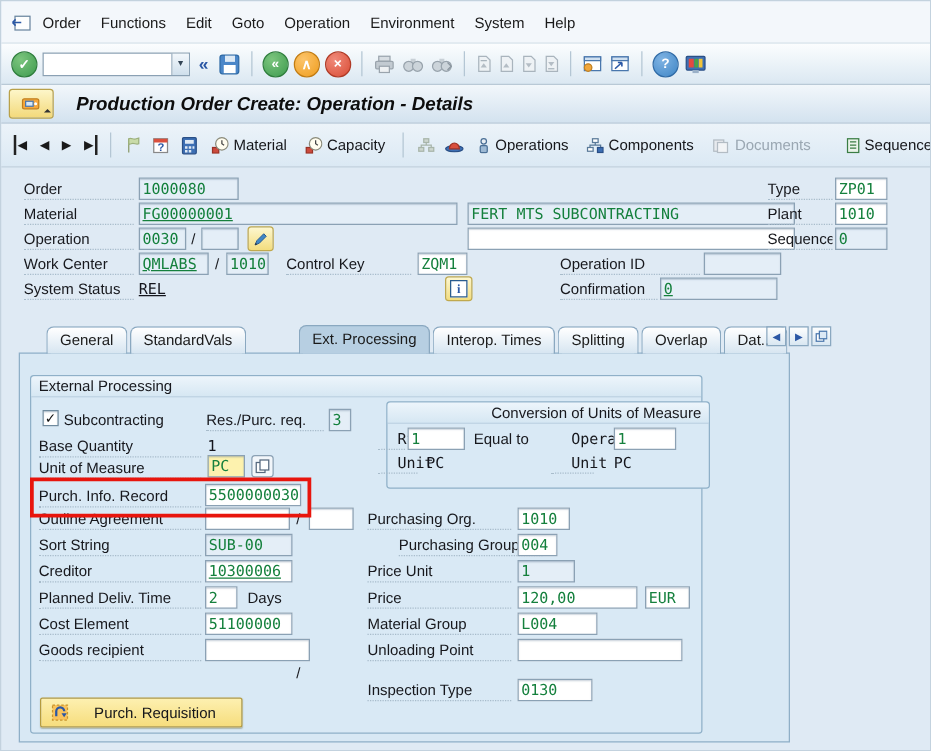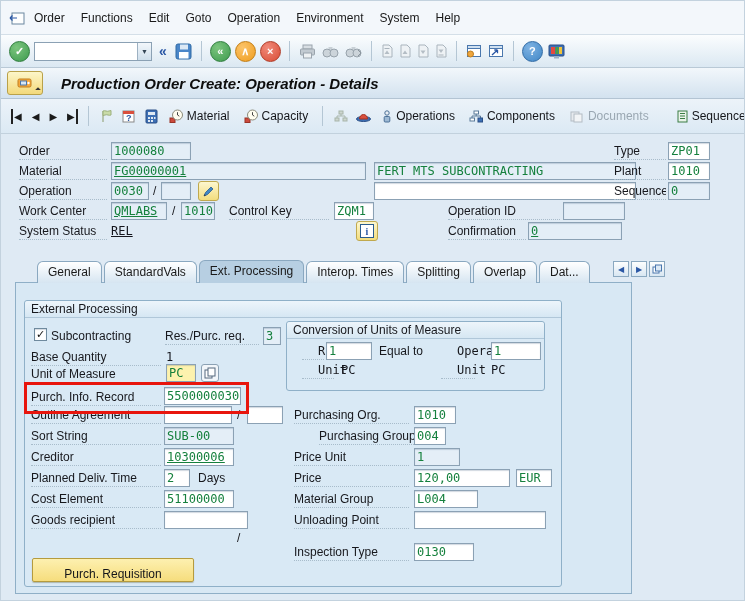--- a/index.html
+++ b/index.html
@@ -38,25 +38,25 @@
   .fld.focus{background:#fdf2ae;}
   .txt{position:absolute;font:12px "DejaVu Sans Mono",monospace;color:#14151c;white-space:nowrap;cursor:default;}
   .stxt{position:absolute;font:12px "Liberation Sans",sans-serif;color:#17181d;white-space:nowrap;cursor:default;}
   .u{text-decoration:underline;}
   .mlbl{position:absolute;box-sizing:border-box;height:16px;font:12px "DejaVu Sans Mono",monospace;color:#17181d;border-bottom:1px dotted #a8bccb;white-space:nowrap;padding-left:16px;}
   .gbox{position:absolute;box-sizing:border-box;border:1px solid #8fb0c8;border-radius:3px;background:#d9e9f5;}
   .gbox-title{position:absolute;left:0;right:0;top:0;height:17px;box-sizing:border-box;padding:1px 6px;font:12px "Liberation Sans",sans-serif;color:#17181d;background:linear-gradient(#edf5fb,#d6e7f3);border-bottom:1px solid #b0c7d9;border-radius:3px 3px 0 0;}
   .panel{position:absolute;left:14px;top:281px;width:617px;height:312px;box-sizing:border-box;background:#d8e8f4;border:1px solid #8fafc7;}
   .tabbar{position:absolute;left:36px;top:259px;height:23px;display:flex;align-items:flex-end;z-index:3;}
   .tab{box-sizing:border-box;height:22px;padding:3px 10px 0;font:12px "Liberation Sans",sans-serif;color:#1a1a1a;background:linear-gradient(#ffffff,#d6e5f1);border:1px solid #8aa8c0;border-bottom:none;border-radius:6px 6px 0 0;margin-right:2px;cursor:default;white-space:nowrap;}
-  .tab.active{background:#b7cfe2;height:23px;}
+  .tab.active{background:#b7cfe2;height:23px;margin-left:40px;}
   .tsbtn{box-sizing:border-box;width:16px;height:16px;border:1px solid #8aa8c0;background:linear-gradient(#fdfefe,#d9e7f2);display:flex;align-items:center;justify-content:center;font-size:8px;color:#2a57a5;margin-left:2px;cursor:default;}
   .chk{position:absolute;box-sizing:border-box;width:13px;height:13px;border:1px solid #6f8a9e;background:#fff;font:11px "DejaVu Sans",sans-serif;line-height:11px;text-align:center;color:#111;box-shadow:inset 0 1px 1px rgba(70,100,130,.25);}
   .ybtn{position:absolute;box-sizing:border-box;background:linear-gradient(#fdf7cf,#f3dd7e);border:1px solid #c0a94e;border-radius:3px;display:flex;align-items:center;justify-content:center;cursor:default;}
-  .bigbtn{position:absolute;box-sizing:border-box;background:linear-gradient(#fdf0b0,#f6dd7d);border:1px solid #b59b3e;border-radius:2px;display:flex;align-items:center;gap:8px;padding:0 8px;font:12px "Liberation Sans",sans-serif;color:#15161a;box-shadow:0 1px 1px rgba(90,90,40,.35);cursor:default;flex-direction:column;}
+  .bigbtn{position:absolute;box-sizing:border-box;background:linear-gradient(#fdf0b0,#f6dd7d);border:1px solid #b59b3e;border-radius:2px;display:flex;align-items:center;gap:8px;padding:0 8px;font:12px "Liberation Sans",sans-serif;color:#15161a;box-shadow:0 1px 1px rgba(90,90,40,.35);cursor:default;}
   .annotation{position:absolute;border:3px solid #e8150d;z-index:9;pointer-events:none;}
   .marks::before{content:"";position:absolute;left:-3px;top:-3px;width:5px;height:5px;border-left:2px solid #e01010;border-top:2px solid #e01010;}
   .marks::after{content:"";position:absolute;left:-3px;bottom:-3px;width:5px;height:5px;border-left:2px solid #e01010;border-bottom:2px solid #e01010;}
   .tbtitle-btn{position:relative;width:34px;height:22px;background:linear-gradient(#fdf6c9,#f3d97a);border:1px solid #b9a14a;border-radius:3px;display:flex;align-items:center;justify-content:center;cursor:default;}
   .tbtitle-btn .corner{position:absolute;right:2px;bottom:2px;width:0;height:0;border-left:4px solid transparent;border-top:4px solid #333;transform:rotate(-45deg);}
   svg{display:block;}
 </style>
 </head>
 <body>
 
@@ -350,21 +350,21 @@
           <rect x="3.5" y="1" width="6" height="6" fill="#dce9f5" stroke="#4a77ad"></rect>
         </svg>
     </span>
   </div>
 
   <div class="panel"></div>
 
   <div class="gbox" style="left:23px;top:299px;width:538px;height:287px;">
     <span class="gbox-title">External Processing</span>
   </div>
-  <div class="gbox" style="left:285px;top:320px;width:259px;height:70px;">
+  <div class="gbox" style="left:308px;top:320px;width:259px;height:70px;text-align:right;">
     <span class="gbox-title">Conversion of Units of Measure</span>
   </div>
 
   <span class="chk" style="left:33px;top:327px;">✓</span>
   <span class="lbl" style="left:50px;top:328px;width:106px;border-bottom:none;">Subcontracting</span>
   <span class="lbl" style="left:164px;top:328px;width:94px;">Res./Purc. req.</span>
   <div class="fld ro" style="left:262px;top:326px;width:18px;">3</div>
 
   <span class="lbl" style="left:30px;top:349px;width:130px;">Base Quantity</span>
   <span class="txt" style="left:165px;top:349px;">1</span>

